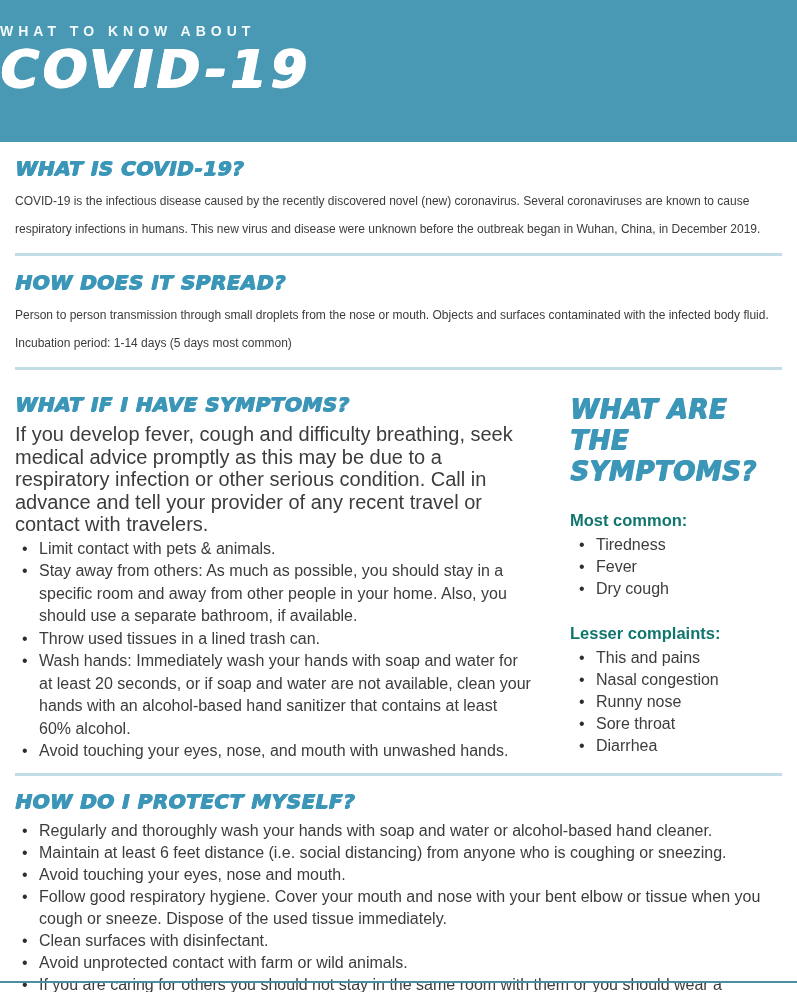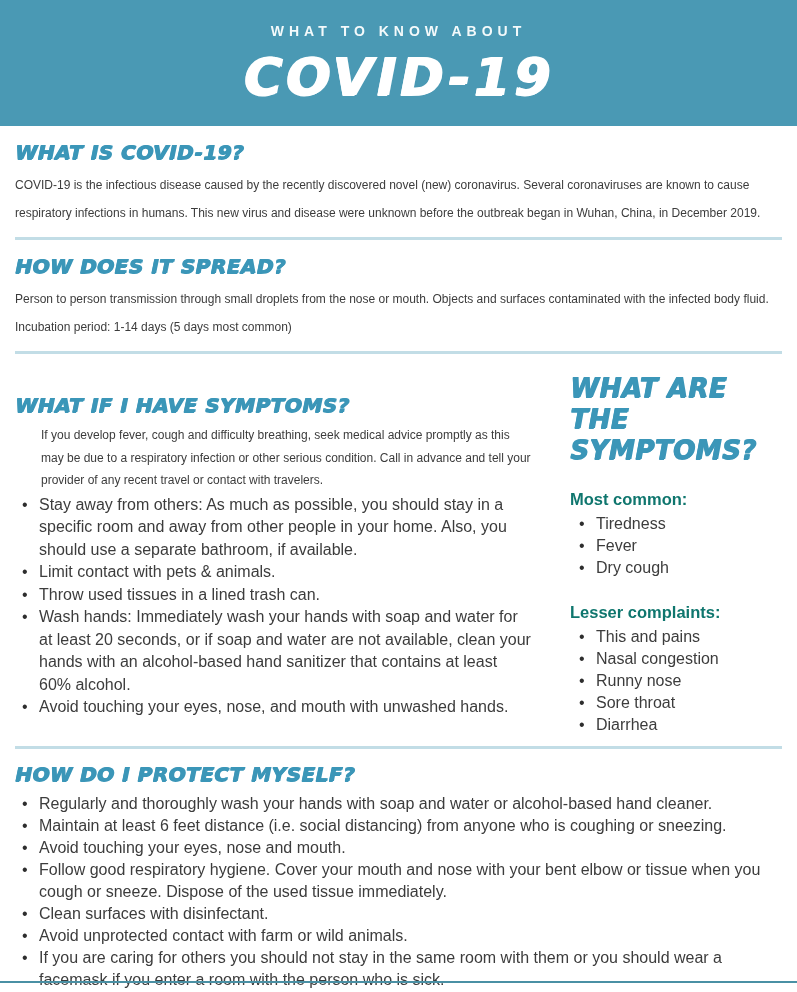--- a/index.html
+++ b/index.html
@@ -7,30 +7,29 @@
     position:relative;
     width:797px;height:992px;
     background:#ffffff;
     font-family:"Liberation Sans",sans-serif;
     color:#3c3c3c;
     overflow:hidden;
     margin:0 auto;
   }
   
   .band{
-    height:126px;background:#4a99b4;
-    display:flex;flex-direction:column;align-items:center;justify-content:flex-start;
+    height:142px;background:#4a99b4;
+    display:flex;flex-direction:column;justify-content:flex-start;
   }
   .eyebrow{
     margin-top:23px;
     color:#f4fafb;font-size:14px;font-weight:700;
     letter-spacing:5px;
   }
   .big-title{
-    margin-top:8px;
     color:#ffffff;font-size:52px;font-weight:800;font-style:italic;
     letter-spacing:4px;
     text-shadow:2px 0 0 #ffffff,0 1px 0 #ffffff;
     font-family:"DejaVu Sans","Liberation Sans",sans-serif;
   }
   
   .content{padding:0 15px;}
   .sec-head{
     margin:11px 0 4px 0;
     color:#3b96b8;font-size:20px;line-height:30px;font-weight:800;font-style:italic;
@@ -42,21 +41,21 @@
     margin:2px 0 0 0;
     font-size:12px;line-height:28px;
   }
   .divider{
     height:3px;background:#c2dde6;border:none;
     margin:10px 0 8px 0;
   }
   
   .cols{display:flex;gap:38px;align-items:center;}
   .col-left{flex:1;min-width:0;font-size:16px;line-height:22.5px;}
-  .col-left .para{font-size:12px;line-height:22.5px;margin-top:3px;margin-left:26px;}
+  .col-left .para{font-size:20px;line-height:22.5px;margin-top:3px;}
   .col-right{width:212px;flex:0 0 212px;font-size:16px;line-height:22px;}
   .col-right .sec-head{font-size:26px;line-height:31px;margin-top:11px;}
   .group-label{
     margin:22px 0 3px 0;
     font-weight:700;font-size:16.5px;color:#0f766e;
   }
   
   ul.bullets{list-style:none;margin:2px 0 0 0;padding:0;}
   ul.bullets li{
     position:relative;padding-left:24px;
@@ -102,23 +101,23 @@
 
     <hr class="divider">
 
     <div class="cols">
 
       <div class="col-left">
         <div class="sec-head">WHAT IF I HAVE SYMPTOMS?</div>
         <p class="para">If you develop fever, cough and difficulty breathing, seek medical advice promptly as this may be due to a respiratory infection or other serious condition. Call in advance and tell your provider of any recent travel or contact with travelers.</p>
         <ul class="bullets">
 
+            <li>Limit contact with pets &amp; animals.</li>
+
             <li>Stay away from others: As much as possible, you should stay in a specific room and away from other people in your home. Also, you should use a separate bathroom, if available.</li>
-
-            <li>Limit contact with pets &amp; animals.</li>
 
             <li>Throw used tissues in a lined trash can.</li>
 
             <li>Wash hands: Immediately wash your hands with soap and water for at least 20 seconds, or if soap and water are not available, clean your hands with an alcohol-based hand sanitizer that contains at least 60% alcohol.</li>
 
             <li>Avoid touching your eyes, nose, and mouth with unwashed hands.</li>
           </ul>
       </div>
 
       <div class="col-right">

